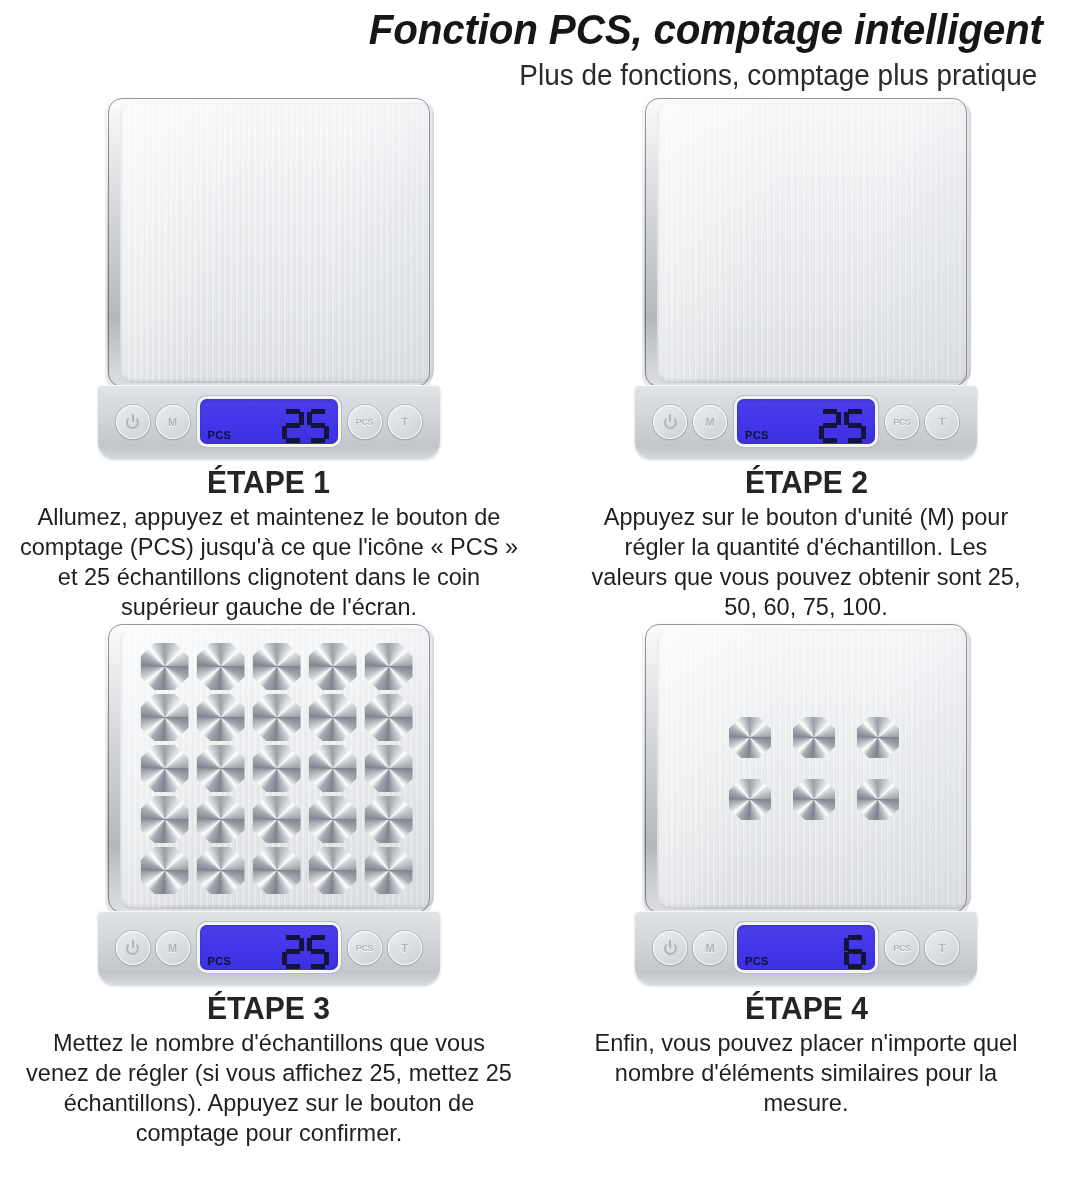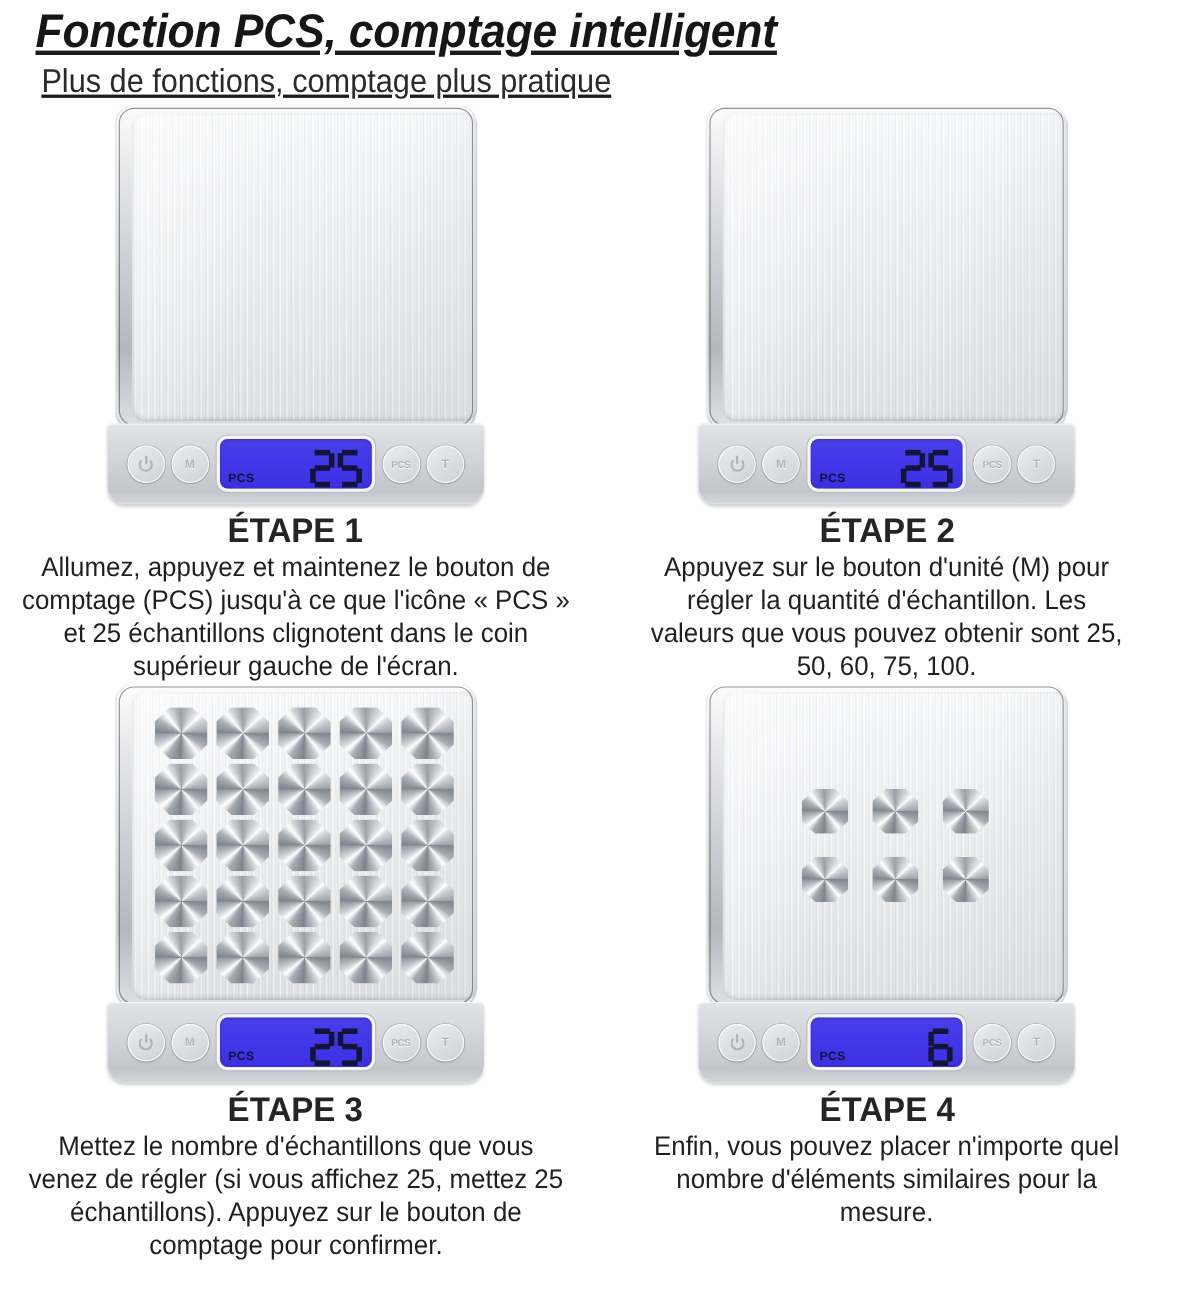--- a/index.html
+++ b/index.html
@@ -14,23 +14,22 @@
     position: relative;
     overflow: hidden;
     font-family: "Liberation Sans", sans-serif;
     color: #1d1d1d;
     -webkit-font-smoothing: antialiased;
   }
 
   
   .page-head {
     width: 100%;
-    text-align: left;
+    text-align: right;
     padding-top: 4px;
-    text-decoration: underline;
   }
   .main-title {
     font-family: "Liberation Sans", sans-serif;
     font-weight: bold;
     font-style: italic;
     font-size: 43px;
     line-height: 50px;
     letter-spacing: -0.2px;
     color: #161616;
     transform: scaleX(0.94);

